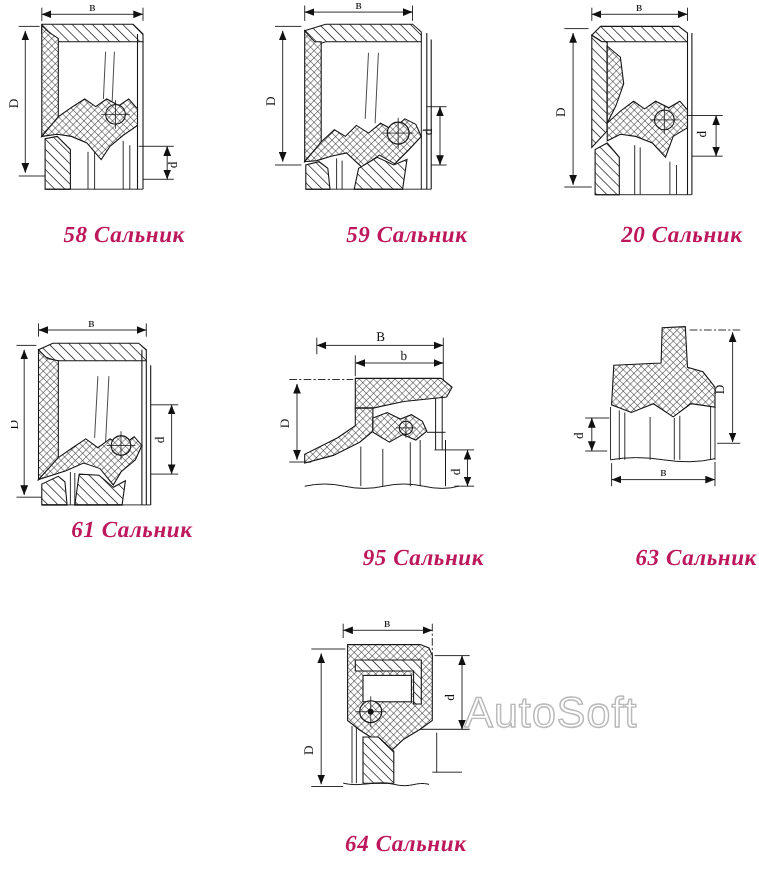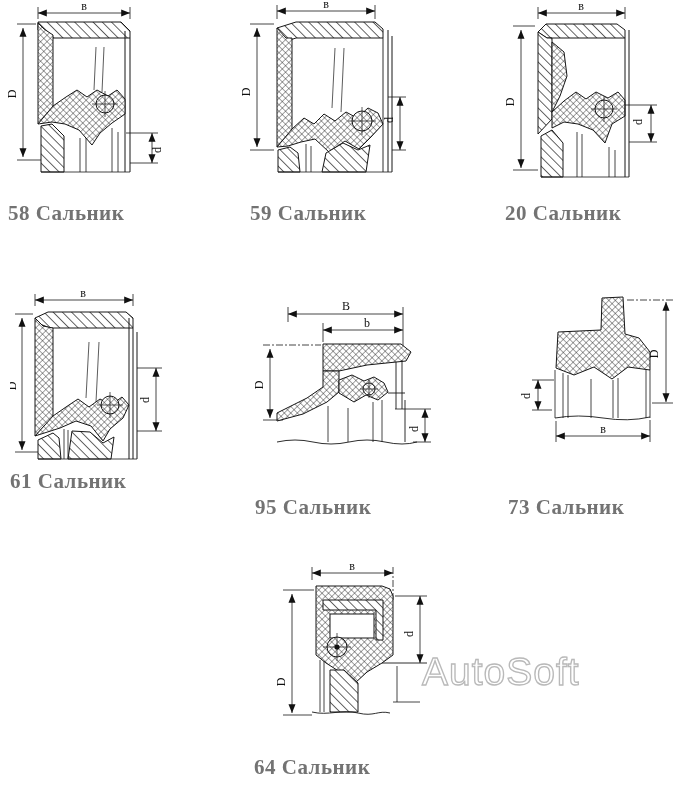--- a/index.html
+++ b/index.html
@@ -3,33 +3,33 @@
 <meta charset="utf-8">
 <style>
   html,body{margin:0;padding:0;}
   body{
     width:690px;height:796px;background:#ffffff;position:relative;overflow:hidden;
     font-family:"Liberation Serif", serif;
   }
   .fig{position:absolute;}
   .fig svg{display:block;}
   .caption{
-    position:absolute;text-align:left;
+    position:absolute;text-align:right;
     font-family:"Liberation Serif", serif;
-    font-weight:bold;font-size:21px;color:#737373;
-    letter-spacing:0.5px;white-space:nowrap;
+    font-weight:bold;font-size:21px;color:#be185d;
+    letter-spacing:0.5px;white-space:nowrap;font-style:italic;
   }
   .watermark{
     position:absolute;left:422px;top:627px;
     font-family:"Liberation Sans", sans-serif;
     font-size:39px;font-weight:400;letter-spacing:1px;
     color:#ffffff;
     -webkit-text-stroke:1.3px #b9b9b9;
     text-shadow:0 0 1px #c6c6c6;
-    z-index:6;pointer-events:none;margin-top:23px;
+    z-index:6;pointer-events:none;
   }
   text.dl{
     font-family:"Liberation Serif", serif;
     font-size:12px;fill:#111111;
   }
 </style>
 </head>
 <body>
 
 <svg width="0" height="0" style="position:absolute" aria-hidden="true">
@@ -244,16 +244,16 @@
     <text class="dl" x="15" y="122" text-anchor="middle" transform="rotate(-90 15 122)">D</text>
     <text class="dl" x="143" y="74" text-anchor="middle" transform="rotate(-90 143 74)">d</text>
   </svg>
 </div>
 
 <div class="caption" style="left:8px;top:201px;width:160px">58 Сальник</div>
 <div class="caption" style="left:250px;top:201px;width:175px">59 Сальник</div>
 <div class="caption" style="left:505px;top:201px;width:170px">20 Сальник</div>
 <div class="caption" style="left:10px;top:469px;width:165px">61 Сальник</div>
 <div class="caption" style="left:255px;top:495px;width:185px">95 Сальник</div>
-<div class="caption" style="left:508px;top:495px;width:180px">73 Сальник</div>
+<div class="caption" style="left:508px;top:495px;width:180px">63 Сальник</div>
 <div class="caption" style="left:254px;top:755px;width:170px">64 Сальник</div>
 
 <div class="watermark">AutoSoft</div>
 
 </body></html>

